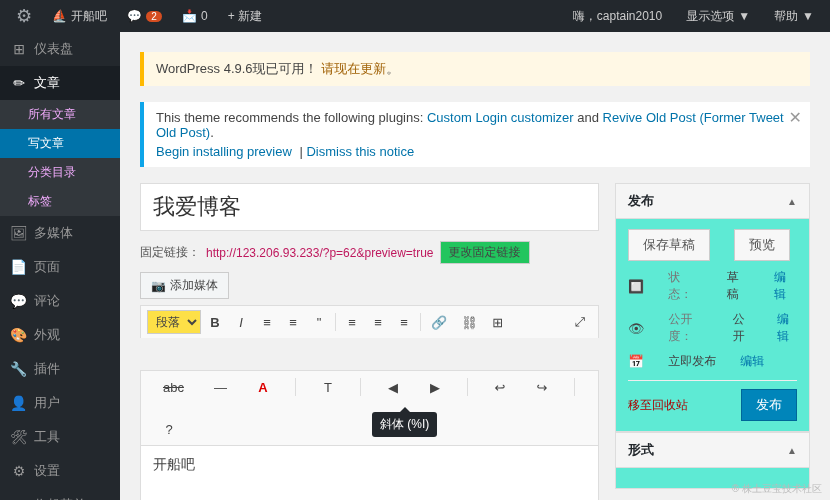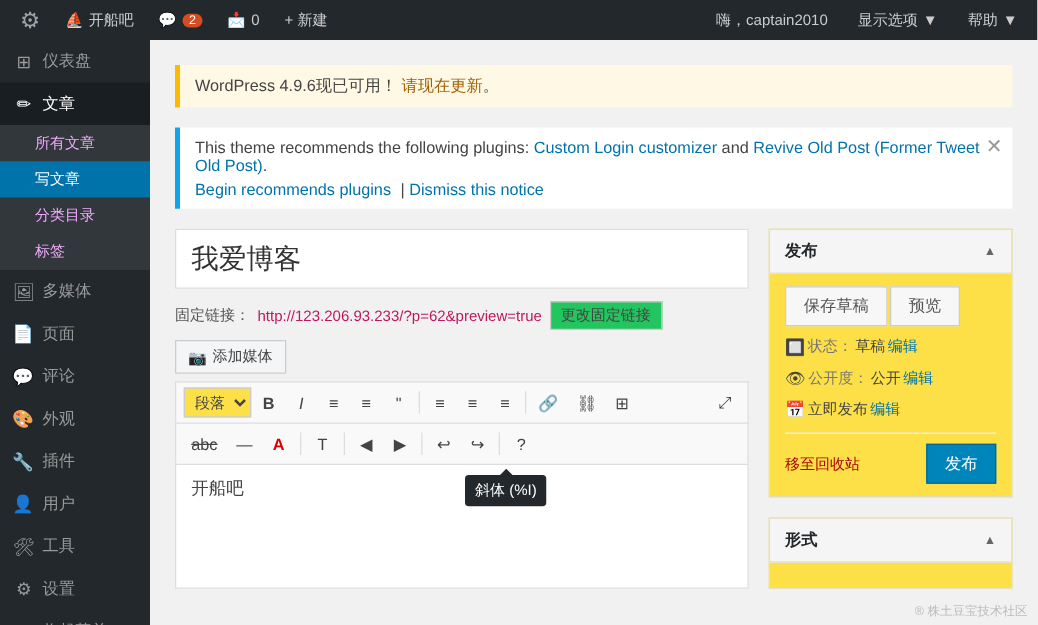--- a/index.html
+++ b/index.html
@@ -181,26 +181,27 @@
       height: 24px;
       display: flex;
       align-items: center;
       justify-content: center;
     }
     .fmt-sep { width: 1px; height: 18px; background: #ddd; margin: 0 2px; }
 
     .editor-formatting-bar2 {
       display: flex;
       align-items: center;
-      gap: 3px;
+      gap: 18px;
       background: #f9f9f9;
       border: 1px solid #ddd;
       border-bottom: none;
-      padding: 4px 6px;
+      padding: 4px 16px;
       flex-wrap: wrap;
+      margin-top: 32px;
     }
 
     .editor-content-area {
       border: 1px solid #ddd;
       background: #fff;
       min-height: 100px;
       padding: 10px 12px;
       font-size: 14px;
       color: #444;
       position: relative;
@@ -226,43 +227,42 @@
       top: -5px;
       left: 50%;
       transform: translateX(-50%);
       border: 5px solid transparent;
       border-bottom-color: #23282d;
       border-top: none;
     }
 
     
     .panel-box {
-      background: #fde047;
+      background: #5eead4;
       border: 1px solid #ddd;
-      margin-bottom: 16px;
     }
     .panel-header {
       background: #f5f5f5;
       border-bottom: 1px solid #ddd;
       padding: 8px 12px;
       font-size: 13px;
       font-weight: 600;
       color: #23282d;
       display: flex;
       align-items: center;
       justify-content: space-between;
       cursor: pointer;
     }
     .panel-header .toggle-icon { color: #666; font-size: 10px; }
     .panel-body { padding: 10px 12px; }
 
     .panel-row {
       display: flex;
       align-items: center;
-      gap: 2px;
+      gap: 24px;
       margin-bottom: 8px;
       font-size: 12px;
     }
     .panel-row:last-child { margin-bottom: 0; }
     .panel-label { color: #777; }
     .panel-value { color: #444; }
     .edit-link { color: #0073aa; text-decoration: none; font-size: 12px; }
 
     .btn-primary {
       background: #0085ba;
@@ -399,21 +399,21 @@
       <a href="#">请现在更新</a>。
     </div>
 
 
     <div class="plugin-notice">
       <span>This theme recommends the following plugins:</span>
       <a href="#">Custom Login customizer</a>
       <span>and</span>
       <a href="#">Revive Old Post (Former Tweet Old Post)</a>.
       <div class="notice-links">
-        <a href="#">Begin recommends plugins</a>
+        <a href="#">Begin installing preview</a>
         |
         <a href="#">Dismiss this notice</a>
       </div>
       <span class="dismiss-x">✕</span>
     </div>
 
     <div id="post-editor-area">
 
       <div id="editor-main">
         

